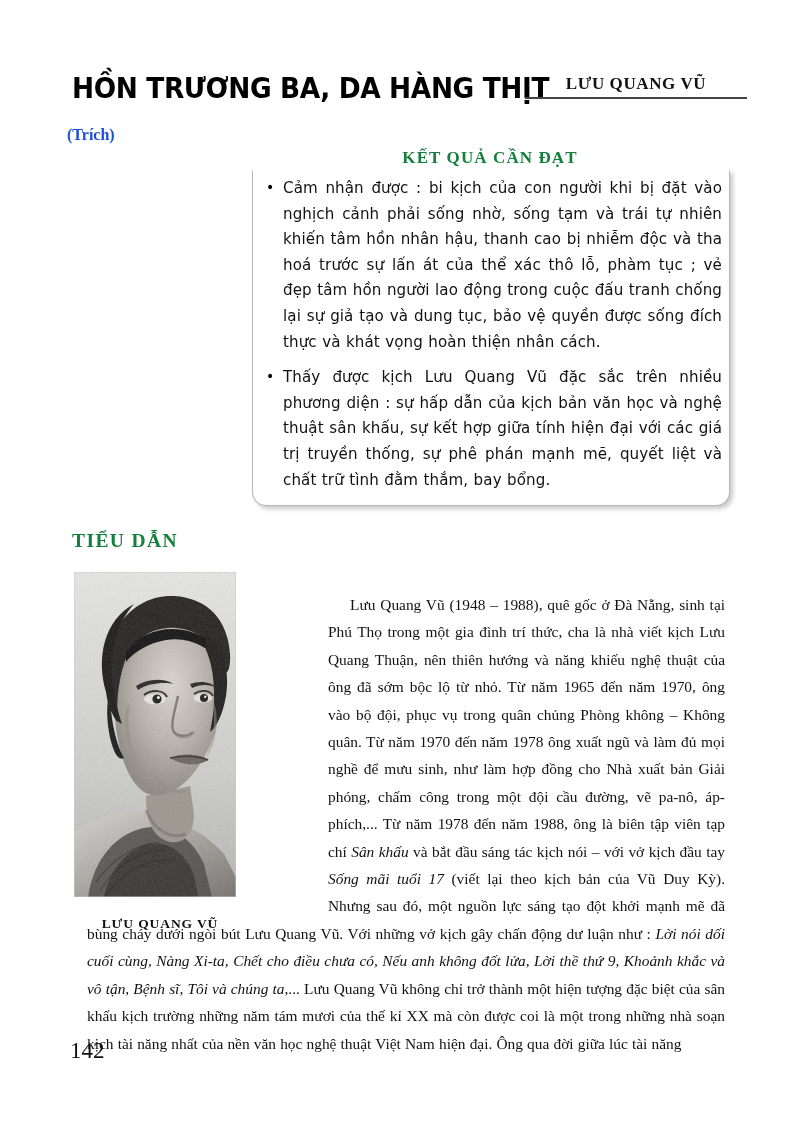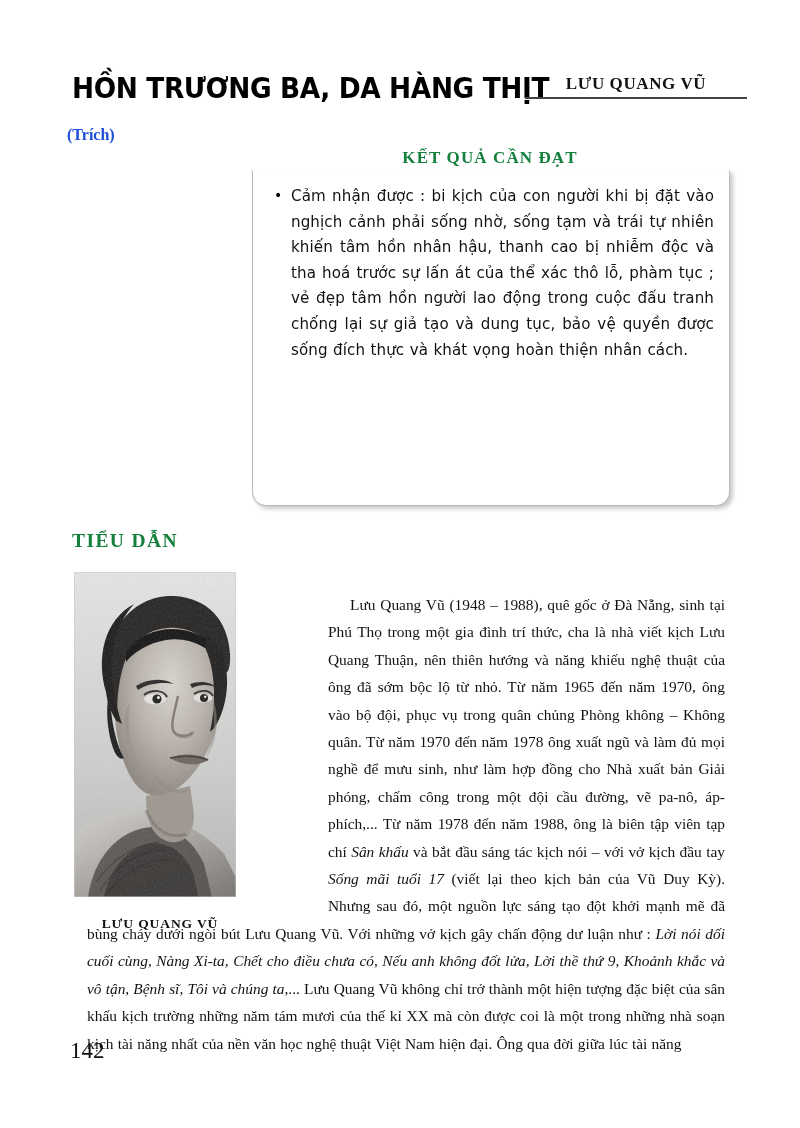--- a/index.html
+++ b/index.html
@@ -103,21 +103,21 @@
   }
   .goalbox-inner {
     position: absolute;
     left: 262px;
     top: 176px;
     width: 460px;
     padding: 0;
   }
   ul.goals {
     list-style: none;
-    margin: 8px;
+    margin: 0;
     padding: 0;
   }
   ul.goals li {
     position: relative;
     padding-left: 21px;
     margin-bottom: 10px;
     font-family: "DejaVu Sans", sans-serif;
     font-size: 15.1px;
     line-height: 25.6px;
     color: #111;
@@ -220,20 +220,21 @@
     </div>
   </div>
 
   <div class="trich">(Trích)</div>
 
   <div class="goalbox-heading">KẾT QUẢ CẦN ĐẠT</div>
   <div class="goalbox"></div>
   <div class="goalbox-inner">
     <ul class="goals">
       <li>Cảm nhận được : bi kịch của con người khi bị đặt vào nghịch cảnh phải sống nhờ, sống tạm và trái tự nhiên khiến tâm hồn nhân hậu, thanh cao bị nhiễm độc và tha hoá trước sự lấn át của thể xác thô lỗ, phàm tục ; vẻ đẹp tâm hồn người lao động trong cuộc đấu tranh chống lại sự giả tạo và dung tục, bảo vệ quyền được sống đích thực và khát vọng hoàn thiện nhân cách.</li>
+      <li>Thấy được kịch Lưu Quang Vũ đặc sắc trên nhiều phương diện : sự hấp dẫn của kịch bản văn học và nghệ thuật sân khấu, sự kết hợp giữa tính hiện đại với các giá trị truyền thống, sự phê phán mạnh mẽ, quyết liệt và chất trữ tình đằm thắm, bay bổng.</li>
     </ul>
   </div>
 
   <div class="section-heading">TIỂU DẪN</div>
 
   <div class="portrait">
     <svg width="162" height="325" viewBox="0 0 162 325">
       <defs>
         <filter id="grain">
           <feTurbulence type="fractalNoise" baseFrequency="0.92" numOctaves="3" result="n"></feTurbulence>

